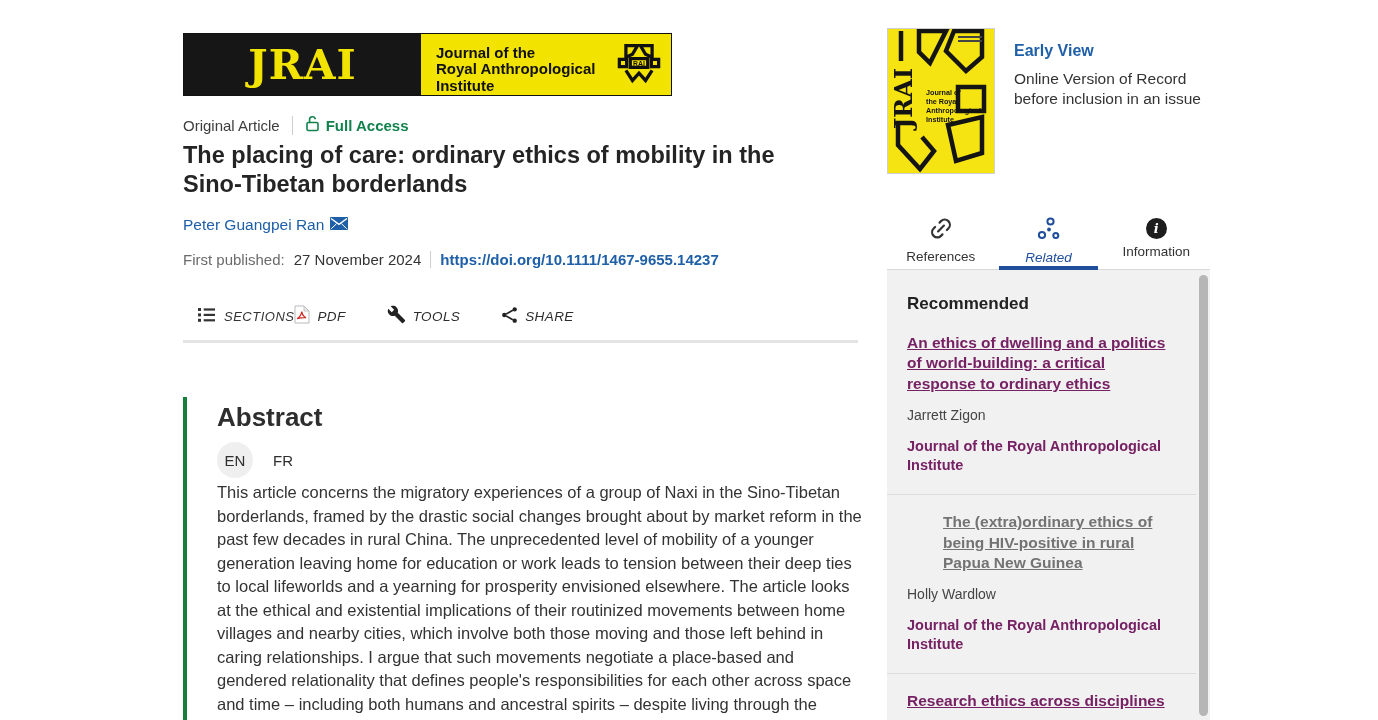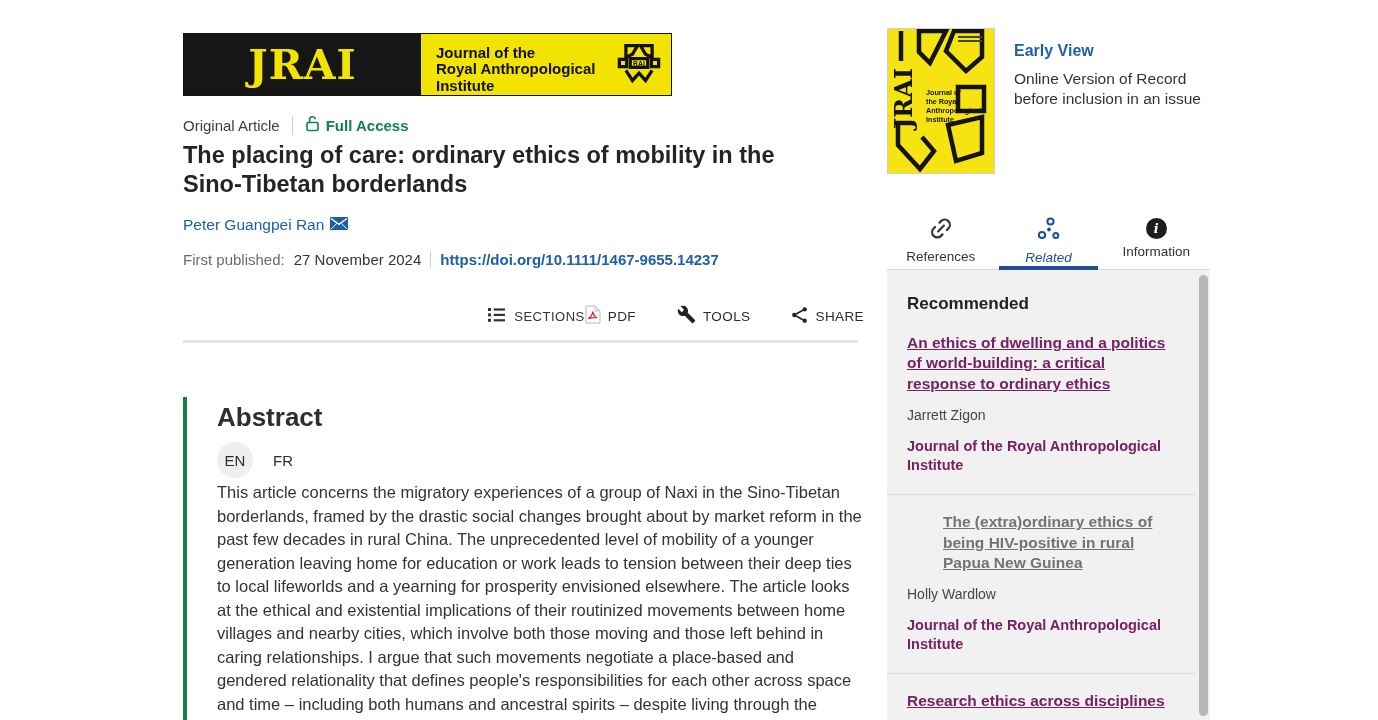--- a/index.html
+++ b/index.html
@@ -21,21 +21,21 @@
   .access{color:#12824d;font-weight:700;display:flex;align-items:center;gap:6px;}
   .title{left:183px;top:141px;width:656px;margin:0;font-size:23.5px;line-height:1.25;font-weight:700;color:#242424;}
   .author-row{left:183px;top:216px;display:flex;align-items:center;gap:6px;}
   .author-link{color:#1e5fa8;font-size:15.5px;text-decoration:none;cursor:pointer;}
   .pub-row{left:183px;top:251px;display:flex;align-items:center;gap:9px;font-size:15px;color:#6b6b6b;}
   .pub-date{color:#333;}
   .pub-sep{width:1px;height:17px;background:#cfcfcf;}
   .doi-link{color:#1e5fa8;font-weight:600;text-decoration:none;cursor:pointer;}
 
   
-  .toolbar{left:189px;top:301px;width:675px;height:30px;display:flex;align-items:center;justify-content:flex-end;}
+  .toolbar{left:198px;top:301px;width:675px;height:30px;display:flex;align-items:center;justify-content:flex-start;font-style:italic;}
   .tb-sections{display:flex;align-items:center;gap:9px;font-size:13px;letter-spacing:.5px;color:#333;cursor:pointer;}
   .tb-right{display:flex;align-items:center;gap:41px;}
   .tool-btn{display:flex;align-items:center;gap:7px;font-size:13.5px;letter-spacing:.4px;color:#2d2d2d;cursor:pointer;}
   .rule{left:183px;top:340px;width:675px;height:3px;background:#e4e4e4;}
 
   
   .abstract{left:183px;top:361px;width:675px;height:359px;border-left:4px solid #15803d;box-sizing:border-box;padding-left:30px;margin-top:36px;}
   .abstract-h{margin:5px 0 0;font-size:26px;font-weight:700;color:#2e2e2e;}
   .lang-row{display:flex;justify-content:flex-start;align-items:center;gap:20px;margin:9px 16px 2px 0;}
   .lang-en{width:36px;height:36px;border-radius:50%;background:#efefef;display:flex;align-items:center;justify-content:center;font-size:15px;color:#2e2e2e;cursor:pointer;}

